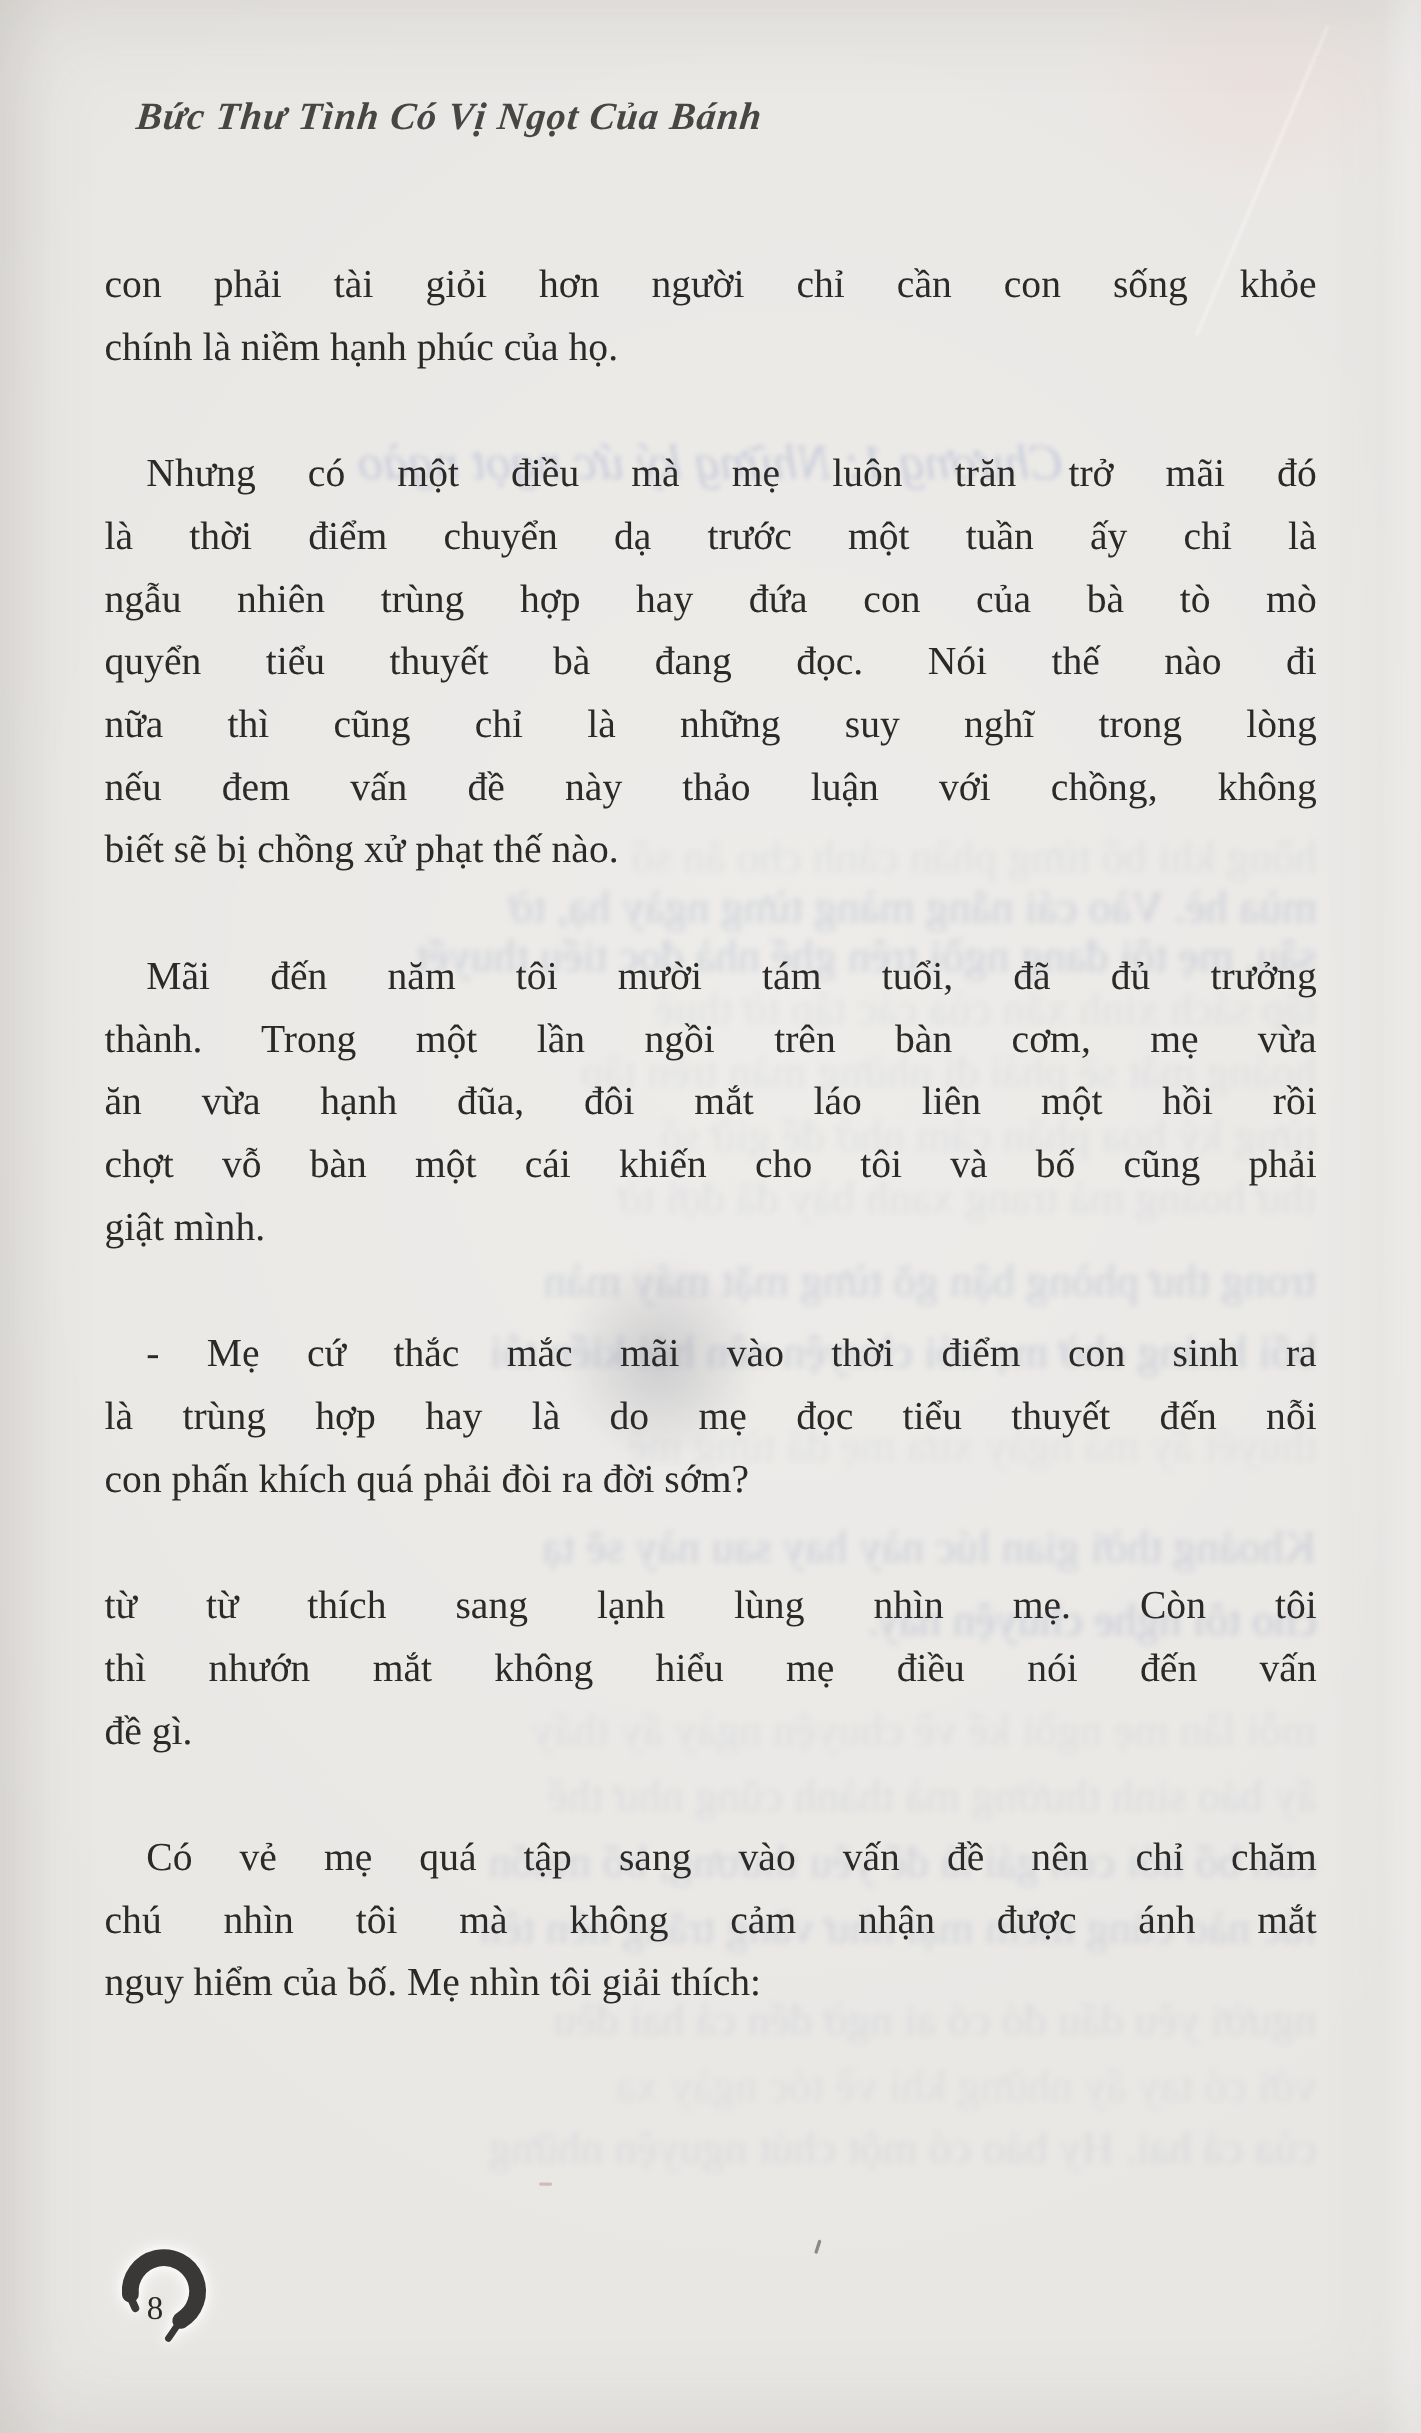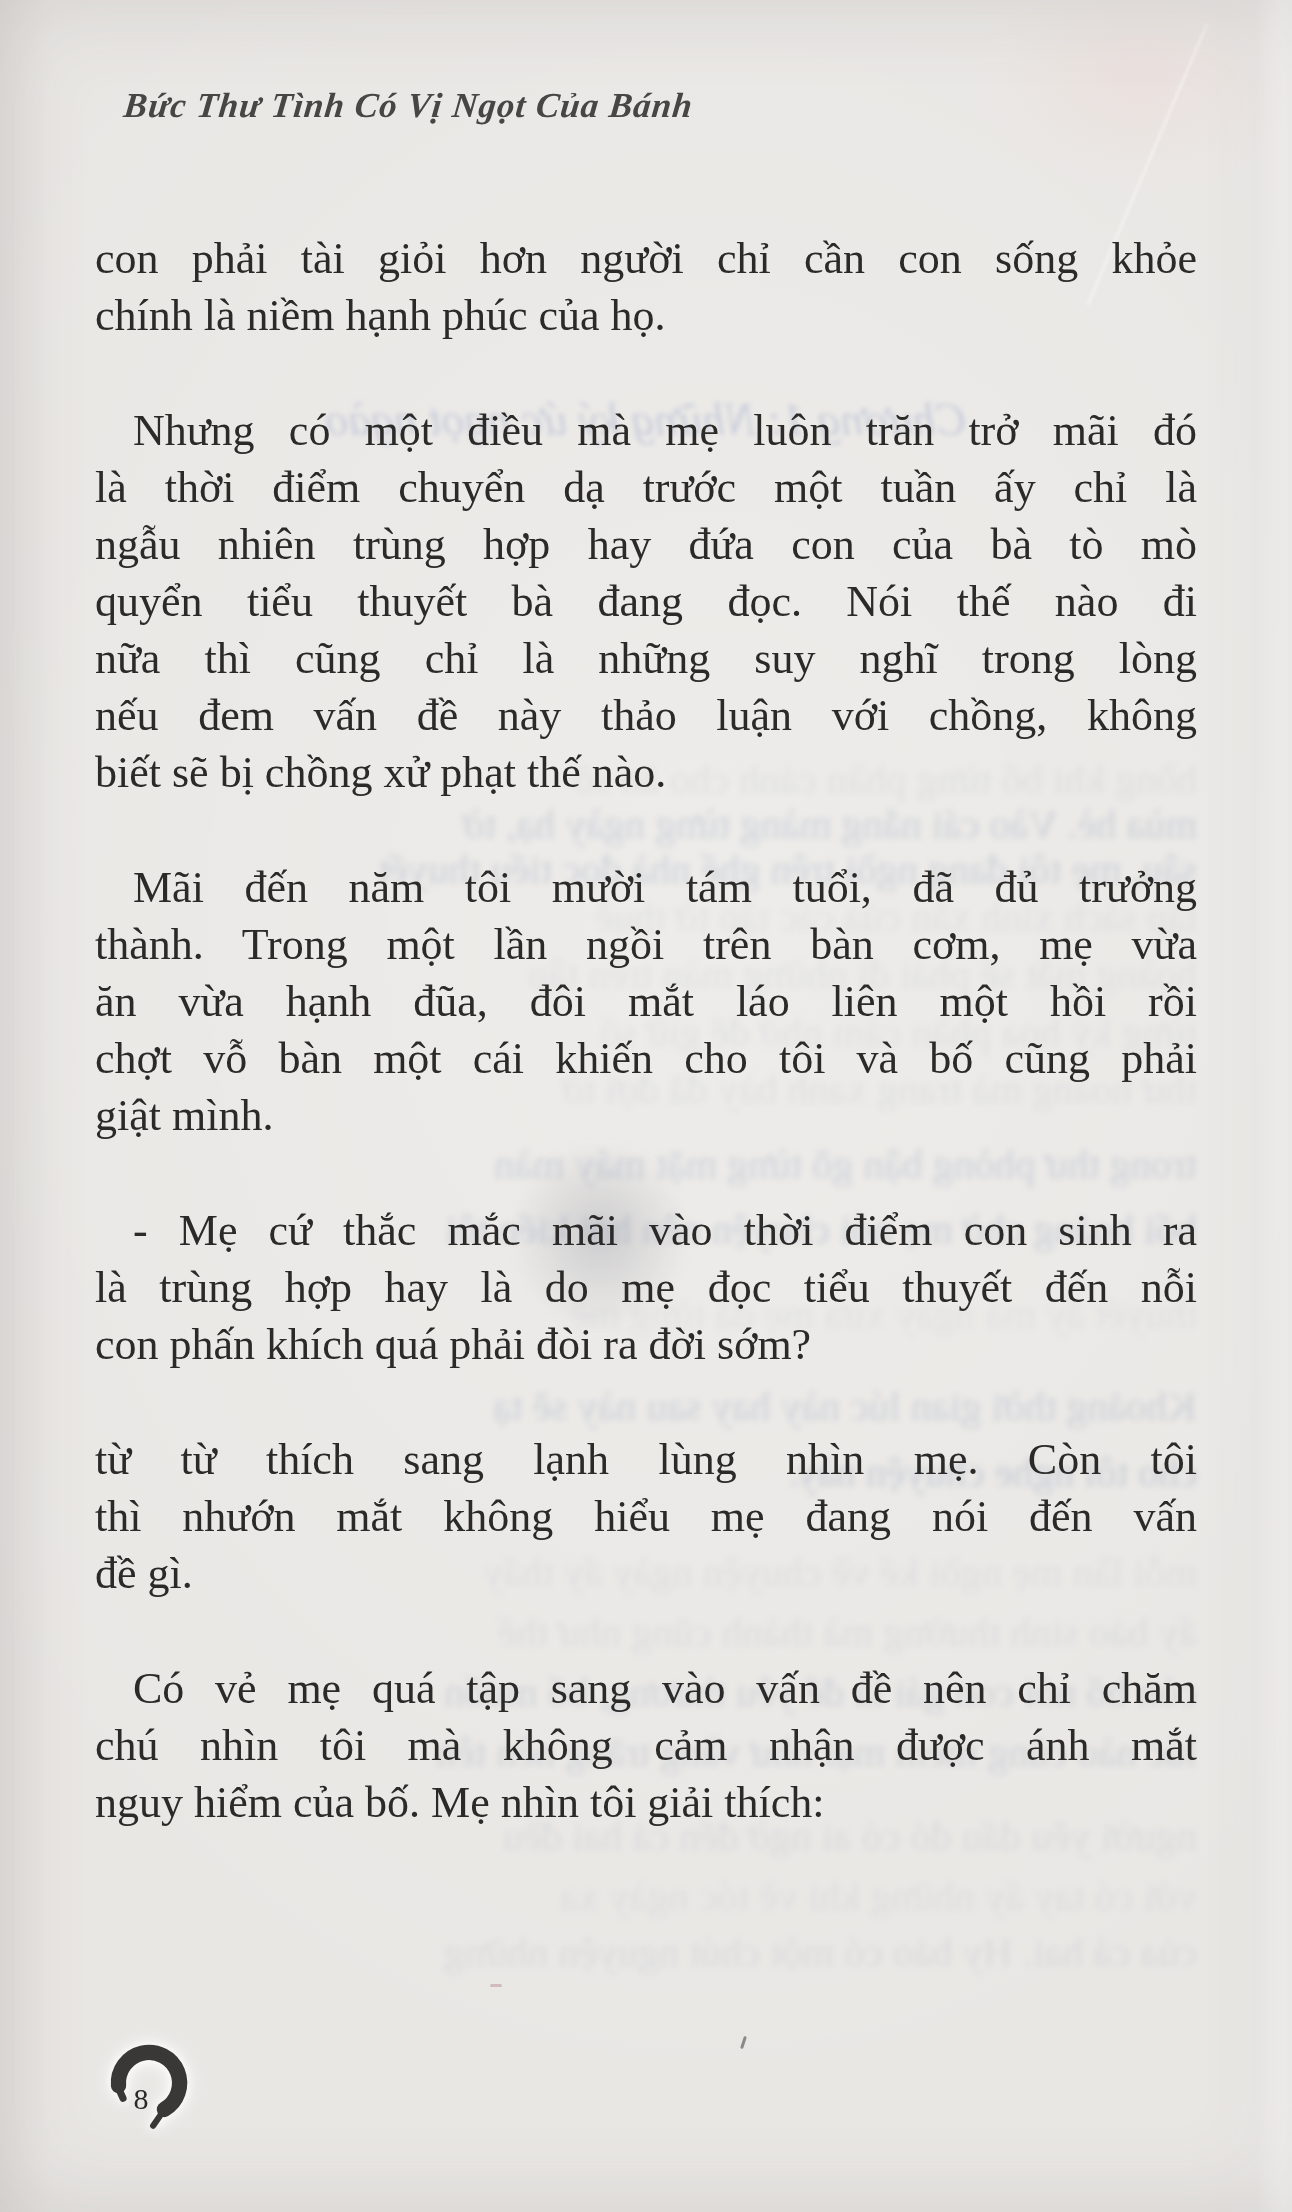--- a/index.html
+++ b/index.html
@@ -22,21 +22,21 @@
   .crease{position:absolute;left:1206px;top:24px;width:2px;height:305px;
     background:rgba(255,255,255,0.55);transform:rotate(23deg);transform-origin:top center;
     filter:blur(1.5px);}
   .header-title{
     position:absolute;left:124px;top:86px;
     font-size:35px;font-style:italic;font-weight:600;letter-spacing:1px;
     color:#474645;transform:skewX(-6deg);
   }
   #body-text{
     position:absolute;left:95px;top:230px;width:1102px;
-    font-size:44px;line-height:57px;color:#2b2a28;
+    font-size:36px;line-height:57px;color:#2b2a28;
   }
   .para{margin:0 0 58px 0;}
   .line{text-align:justify;text-justify:inter-word;white-space:normal;}
   .line.j{text-align-last:justify;}
   .line.ind{text-indent:38px;}
   #ghost-layer{position:absolute;inset:0;pointer-events:none;}
   .ghost{
     position:absolute;right:95px;white-space:nowrap;
     font-size:41px;color:#8494b6;
     transform:scaleX(-1);filter:blur(3px);
@@ -120,21 +120,21 @@
         <div class="line j">chợt vỗ bàn một cái khiến cho tôi và bố cũng phải</div>
         <div class="line">giật mình.</div>
       </div>
       <div class="para">
         <div class="line j ind">- Mẹ cứ thắc mắc mãi vào thời điểm con sinh ra</div>
         <div class="line j">là trùng hợp hay là do mẹ đọc tiểu thuyết đến nỗi</div>
         <div class="line">con phấn khích quá phải đòi ra đời sớm?</div>
       </div>
       <div class="para">
         <div class="line j">từ từ thích sang lạnh lùng nhìn mẹ. Còn tôi</div>
-        <div class="line j">thì nhướn mắt không hiểu mẹ đang nói đến vấn</div>
+        <div class="line j">thì nhướn mắt không hiểu mẹ điều nói đến vấn</div>
         <div class="line">đề gì.</div>
       </div>
       <div class="para">
         <div class="line j ind">Có vẻ mẹ quá tập sang vào vấn đề nên chỉ chăm</div>
         <div class="line j">chú nhìn tôi mà không cảm nhận được ánh mắt</div>
         <div class="line">nguy hiểm của bố. Mẹ nhìn tôi giải thích:</div>
       </div>
     </div>
 
   <div class="footer-ornament">

